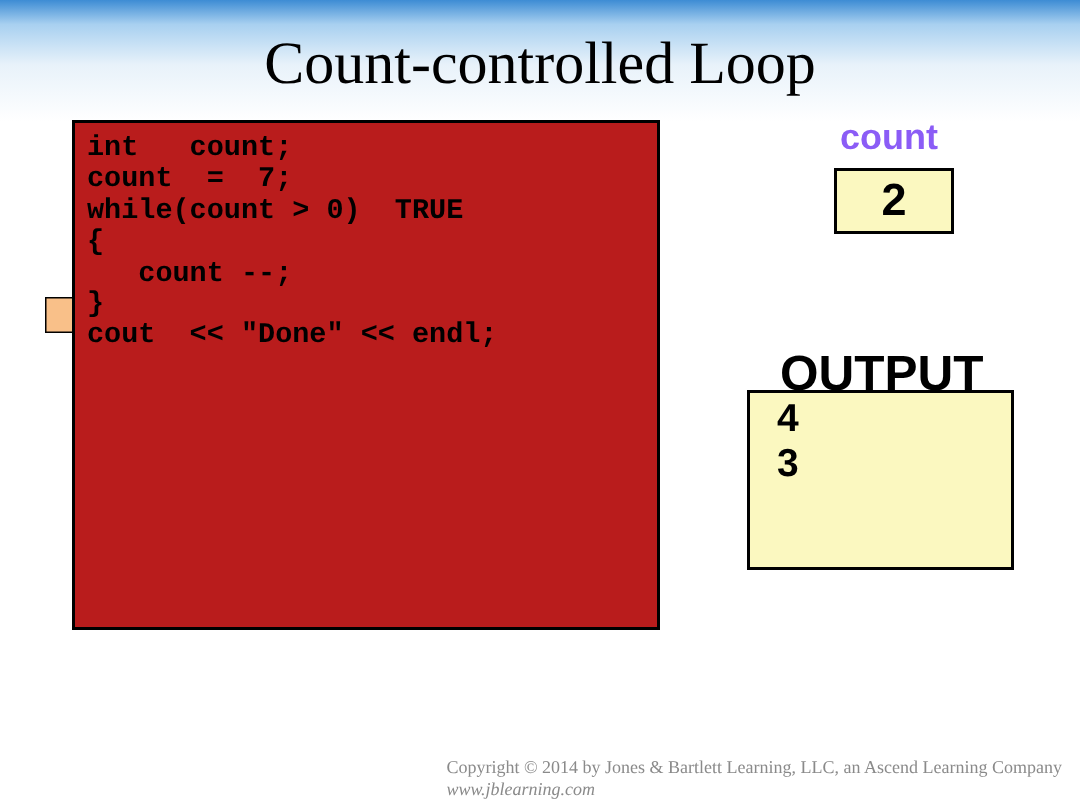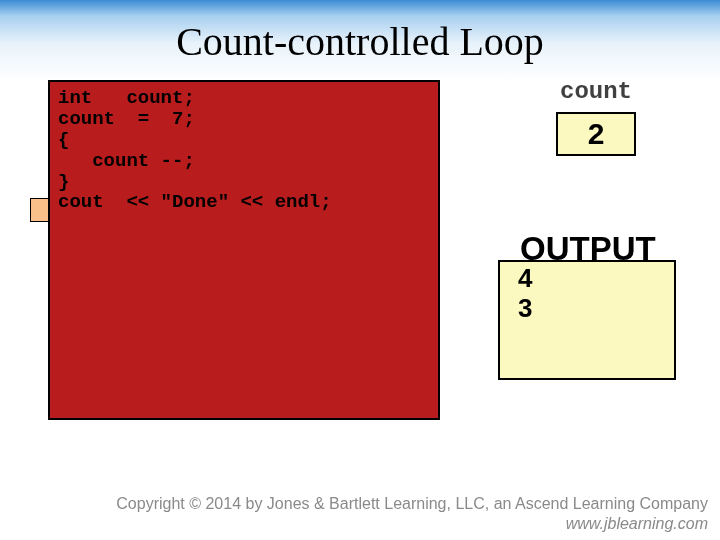--- a/index.html
+++ b/index.html
@@ -43,24 +43,24 @@
   }
   .codebox .content { position: relative; z-index: 1; }
   .true-label {
     font-family: "Courier New", monospace;
     font-weight: bold;
   }
   .count-label {
     position: absolute;
     left: 560px;
     top: 78px;
-    font-family: Liberation Mono, monospace;
+    font-family: Liberation Sans, sans-serif;
     font-size: 24px;
     font-weight: bold;
-    color: #404040;
+    color: #8b5cf6;
   }
   .count-box {
     position: absolute;
     left: 556px;
     top: 112px;
     width: 80px;
     height: 44px;
     background: #fbf8c0;
     border: 2px solid #000;
     font-family: Arial, sans-serif;
@@ -88,41 +88,41 @@
     font-family: Arial, sans-serif;
     font-size: 26px;
     font-weight: bold;
     padding: 2px 18px;
     line-height: 1.15;
   }
   .footer {
     position: absolute;
     bottom: 6px;
     right: 12px;
-    text-align: right;
-    font-family: Liberation Sans, sans-serif;
-    font-size: 16px;
+    font-family: Liberation Serif, serif;
+    font-size: 12px;
     color: #8a8a8a;
     line-height: 1.25;
   }
   .footer .brand { font-style: italic; }
 </style>
 </head>
 <body>
 
 <h1 class="title">Count-controlled Loop</h1>
 
 <div class="hl-row" style="top:198px;"></div>
 
 <div class="codebox">
   <div class="content">
     <div class="row">int   count;</div>
     <div class="row"></div>
     <div class="row">count  =  7;</div>
     <div class="row"></div>
+    <div class="row"><span>while(count &gt; 0)</span><span class="true-label">  TRUE</span></div>
     <div class="row">{</div>
     <div class="row"></div>
     <div class="row">   count --;</div>
     <div class="row">}</div>
     <div class="row">cout  &lt;&lt; "Done" &lt;&lt; endl;</div>
   </div>
 </div>
 
 <div class="count-label">count</div>
 <div class="count-box">2</div>

